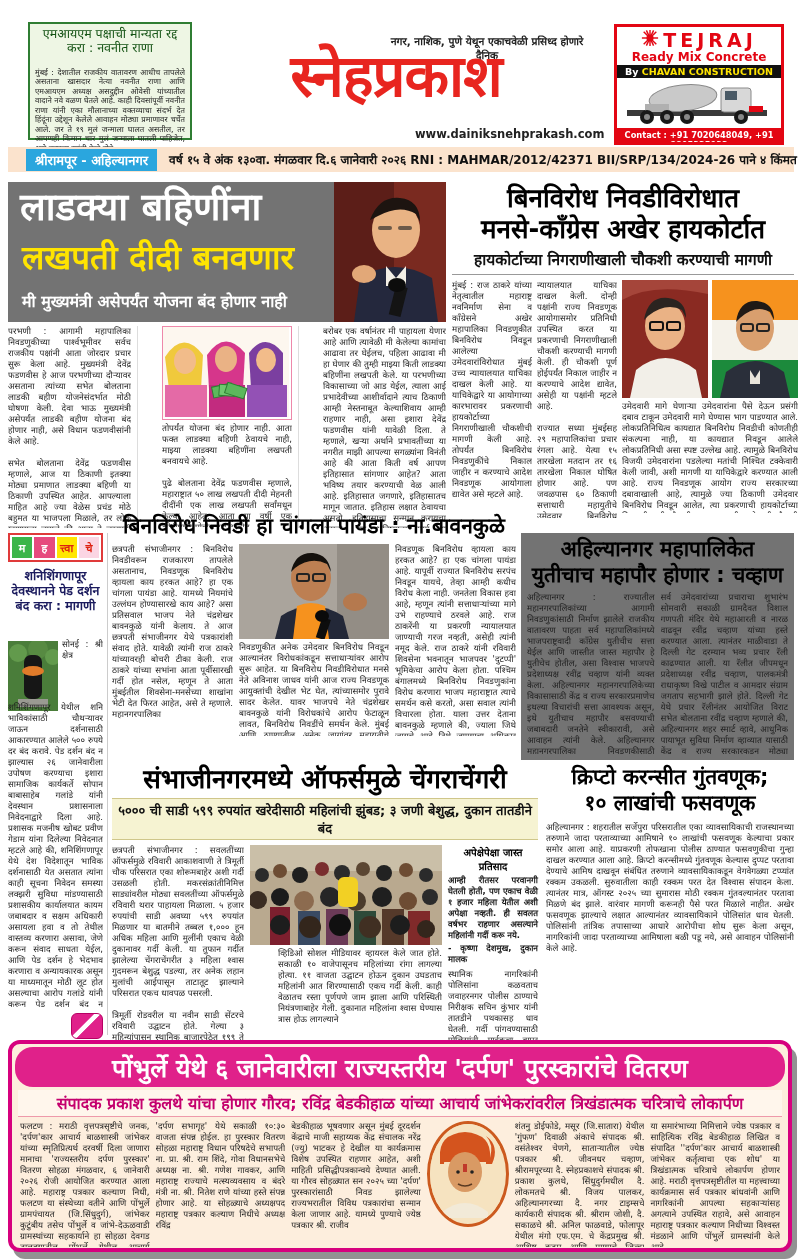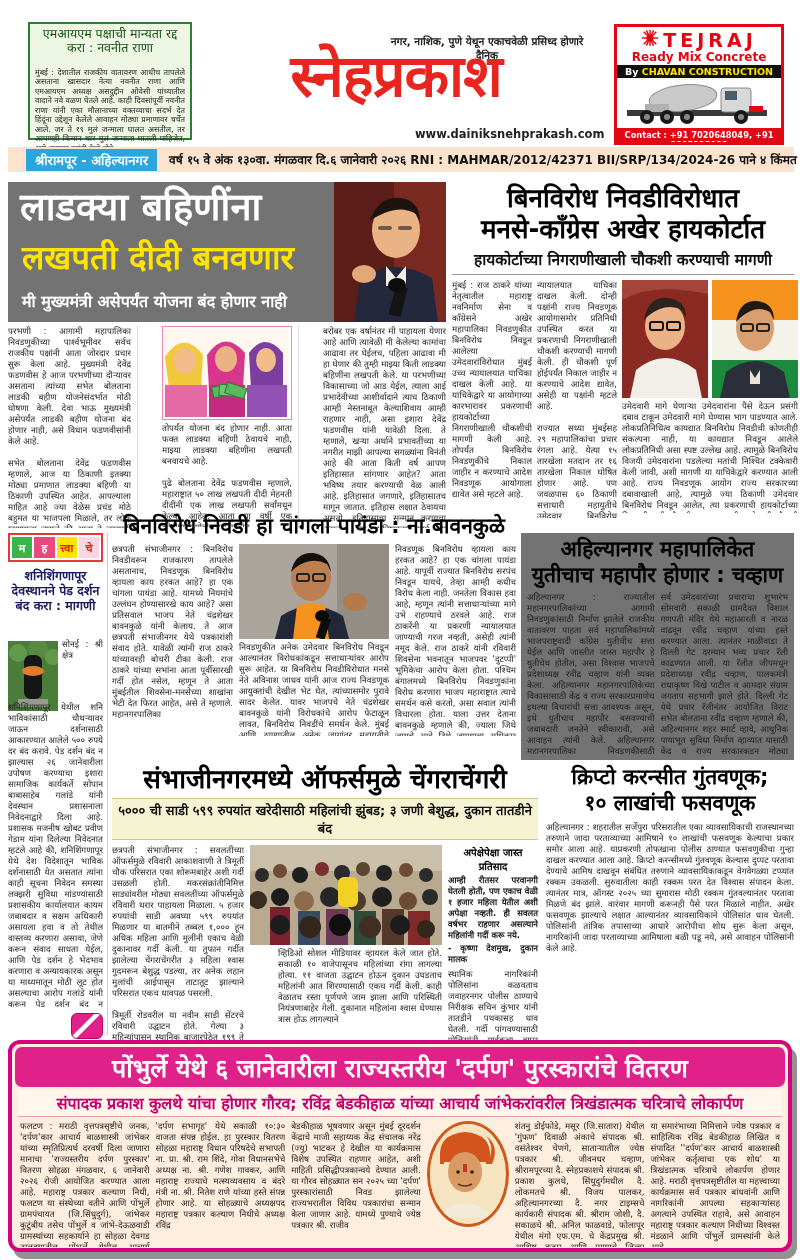--- a/index.html
+++ b/index.html
@@ -80,21 +80,21 @@
   .stp-photo{width:192px;height:100px;margin-bottom:3px;}
   .stp-r{flex:1;}
   .quote-head{font-size:10px;font-weight:bold;text-align:center;color:#000;margin-bottom:2px;}
   .quote{font-size:8.4px;font-weight:bold;line-height:1.3;text-align:justify;white-space:pre-line;}
   
   .crypto{left:546px;top:764px;width:248px;height:272px;}
   .cry-h{font-size:21px;font-weight:bold;text-align:center;line-height:1.25;color:#000;}
   .cry-body{margin-top:5px;height:205px;}
   
   .darpan{left:8px;top:1040px;width:784px;height:212px;background:#fdeedd;border:4px solid #d6017e;border-radius:12px;box-sizing:border-box;box-shadow:5px 7px 0 rgba(110,110,110,.75);overflow:hidden;}
-  .dar-h{background:#e0218a;margin:3px;border-radius:7px;color:#fff;font-size:25px;font-weight:bold;text-align:center;padding:3px 0;}
+  .dar-h{background:#e0218a;margin:3px;border-radius:18px;color:#fff;font-size:25px;font-weight:bold;text-align:center;padding:3px 0;}
   .dar-sub{background:#fff6ec;color:#c4006e;font-size:16px;font-weight:bold;text-align:center;padding:2px 0;margin:0 6px;border-bottom:1px solid #e9a;}
   .dar-body{display:flex;gap:6px;padding:4px 8px;height:126px;}
   .dar-c{flex:1;}
   .dar-portrait{flex:0 0 78px;display:flex;align-items:flex-start;justify-content:center;}
   .oval{width:76px;height:100px;border-radius:50%;border:3px solid #cc5a1e;overflow:hidden;background:#f6e3c0;}
 </style>
 </head>
 <body>
 
 <div class="page">

